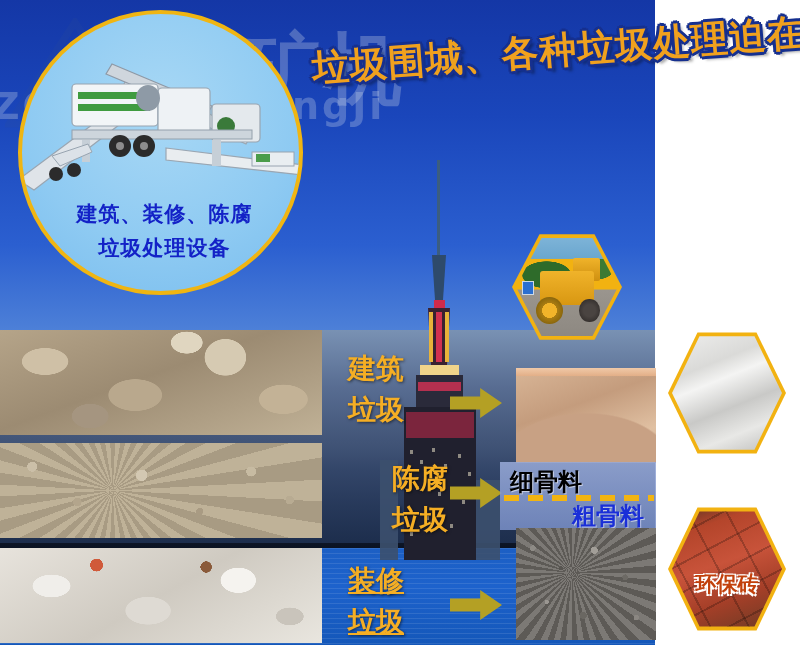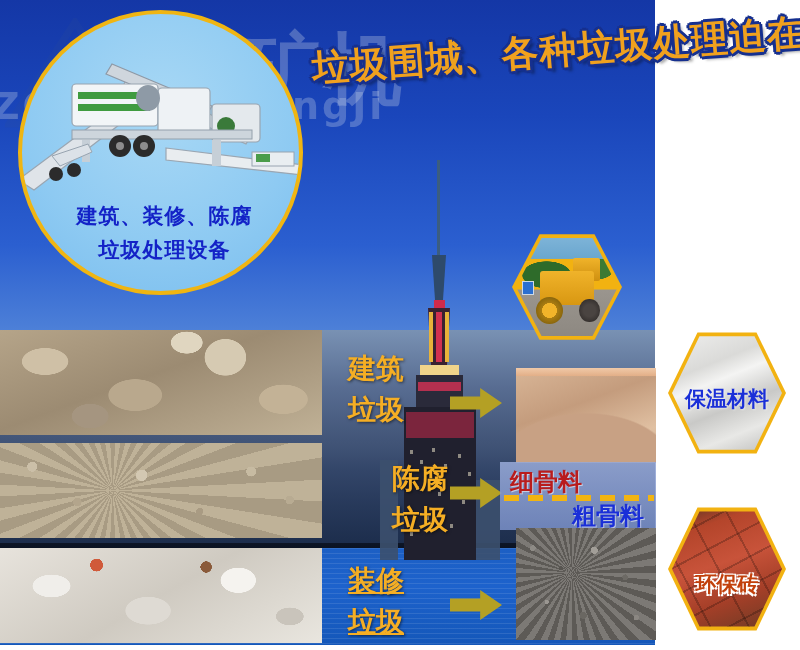--- a/index.html
+++ b/index.html
@@ -61,20 +61,21 @@
     background:radial-gradient(circle at 50% 35%, #a8d8f5 0%, #8ecaf2 60%, #79bdee 100%);
     overflow:hidden;
   }
   .machine {
     position:absolute; left:-6px; top:34px; width:300px; height:150px;
   }
   .circle-cap {
     position:absolute; left:0; top:185px; width:285px; text-align:center;
     color:#1322c7; font-size:21px; font-weight:bold; line-height:34px;
     letter-spacing:1px;
+    font-family:Liberation Mono, monospace;
   }
 
   
   .headline {
     position:absolute; left:312px; top:44px; width:520px;
     transform:rotate(-4.2deg); transform-origin:left center;
     font-size:37px; font-weight:bold; white-space:nowrap;
     color:#f0a11e; letter-spacing:1px;
     text-shadow:
       -2px -2px 0 #16308f, 2px -2px 0 #16308f,
@@ -220,21 +221,21 @@
   .agg-panel {
     position:absolute; left:500px; top:462px; width:156px; height:68px;
     background:linear-gradient(180deg,rgba(150,168,214,.88),rgba(120,142,198,.88));
   }
   .agg-dash {
     position:absolute; left:504px; top:495px; width:150px; height:6px;
     background:repeating-linear-gradient(90deg,#f2b411 0 15px, transparent 15px 24px);
   }
   .agg-t1 {
     position:absolute; left:510px; top:466px; font-size:24px; font-weight:bold;
-    color:#b91c1c; text-shadow:1px 1px 0 rgba(255,255,255,.55);
+    color:#000000; text-shadow:1px 1px 0 rgba(255,255,255,.55);
   }
   .agg-t2 {
     position:absolute; left:572px; top:500px; font-size:24px; font-weight:bold;
     color:#1a2fd8; text-shadow:1px 1px 0 rgba(255,255,255,.55);
   }
 
   
   .hx-insul { left:668px; top:330px; width:118px; height:126px; }
   .tex-insul{
     width:100%; height:100%;
@@ -400,21 +401,20 @@
   <div class="agg-t2">粗骨料</div>
   <div class="agg-coarse">
       <div class="tex-gravel"></div>
     </div>
 
   <div class="hex hex-frame hx-insul">
     <div class="hex-inner">
         <div class="tex-insul"></div>
       </div>
   </div>
-  <div class="hex-cap cap-insul">保温材料</div>
 
   <div class="hex hex-frame hx-brick">
     <div class="hex-inner">
         <div class="tex-brick"></div>
       </div>
   </div>
   <div class="hex-cap cap-brick">环保砖</div>
 
 </div>
 

